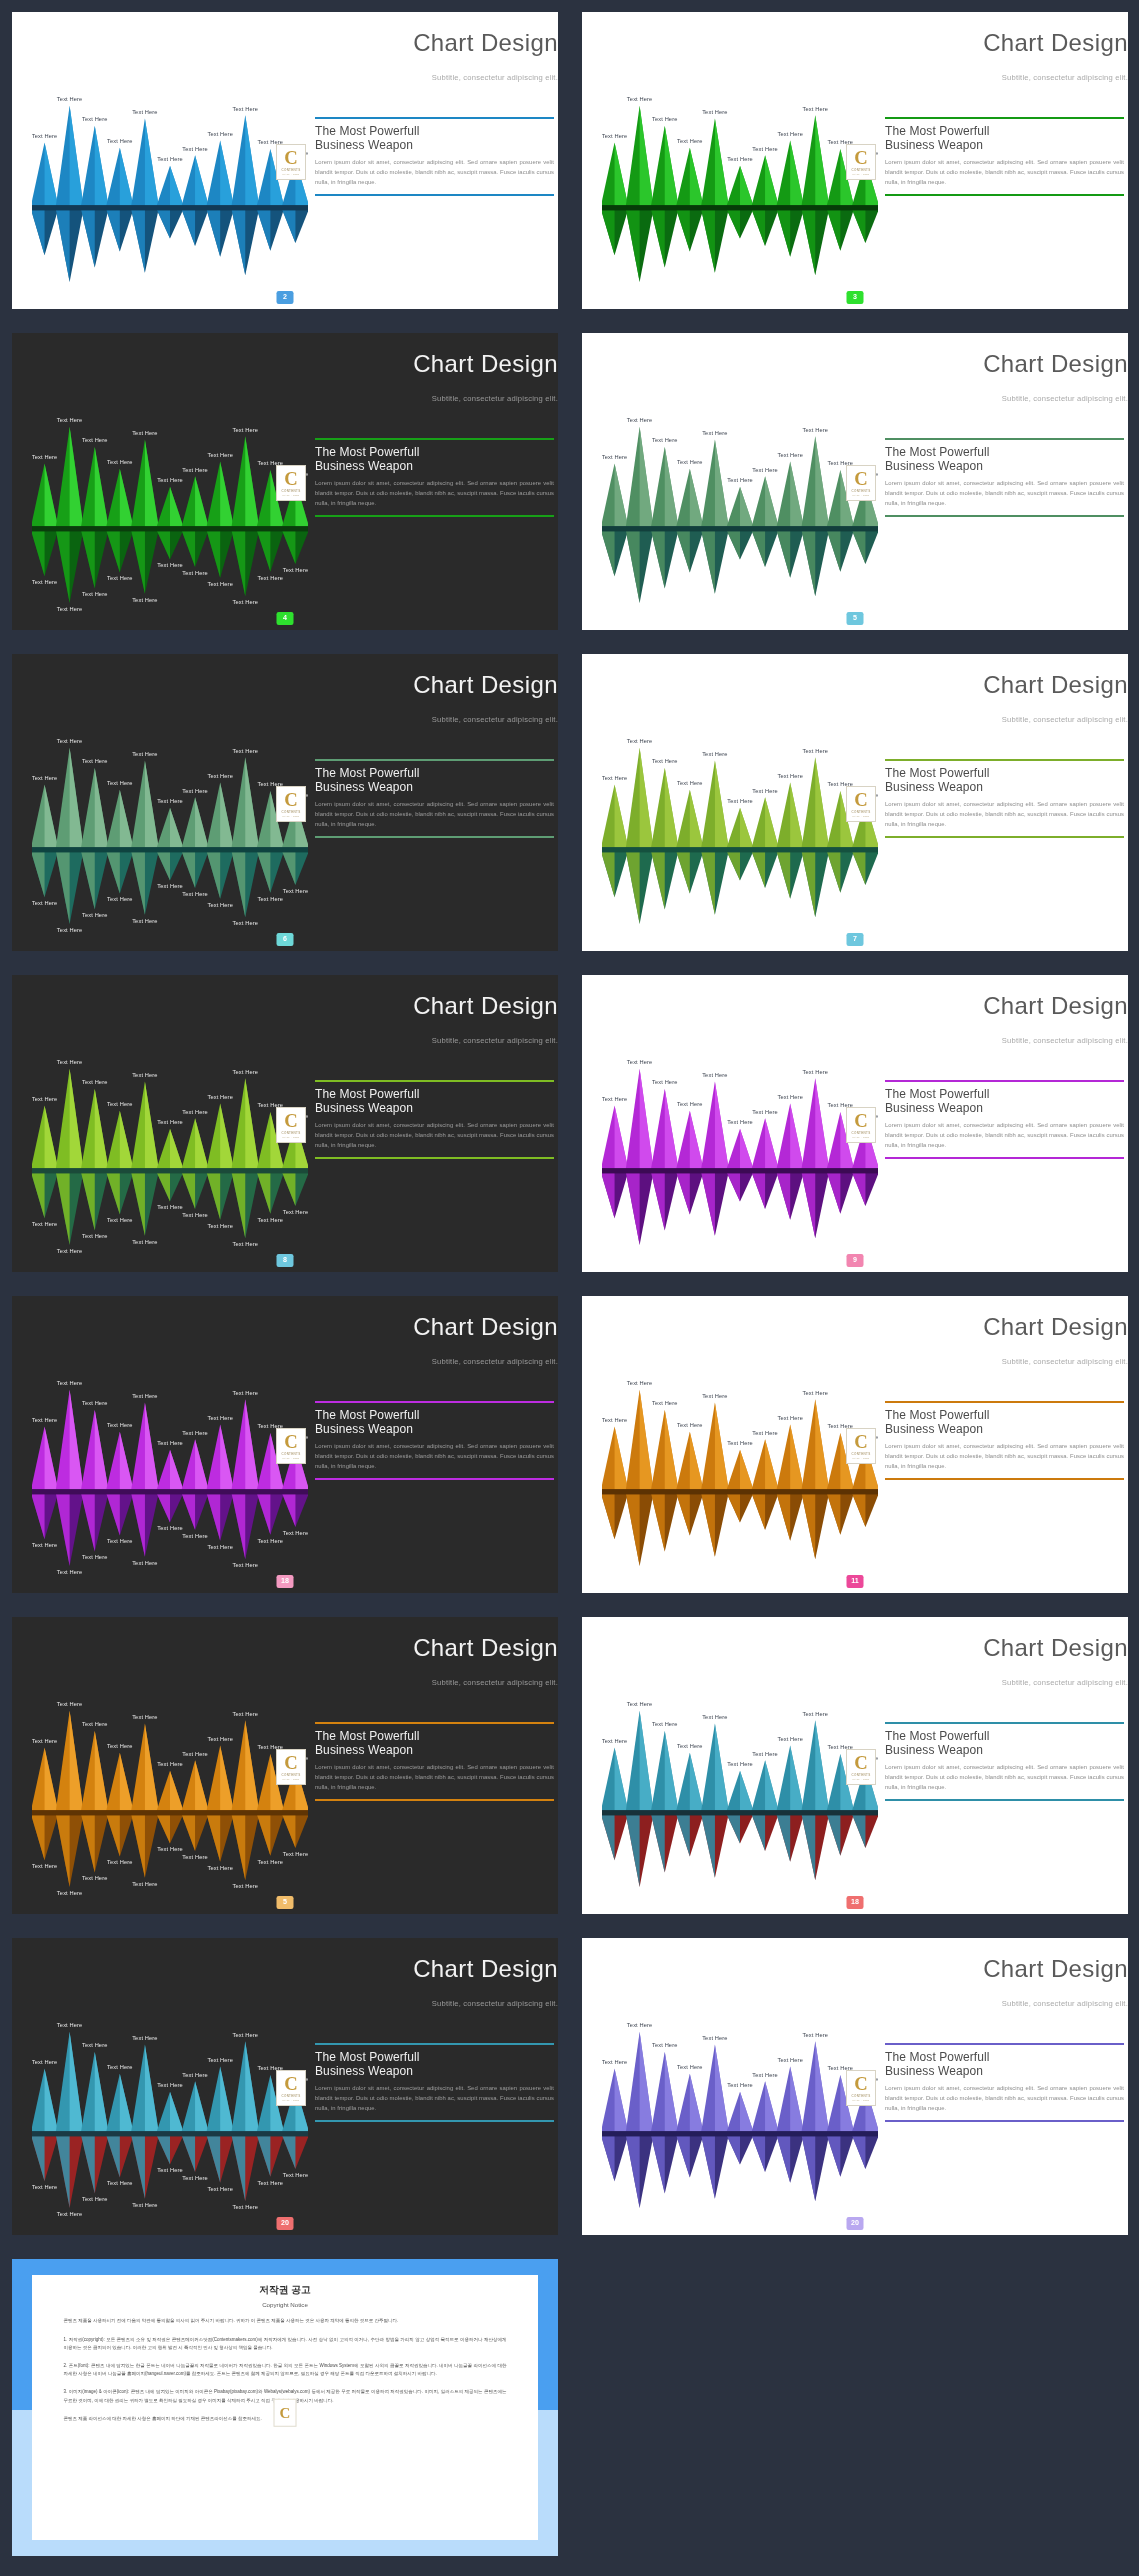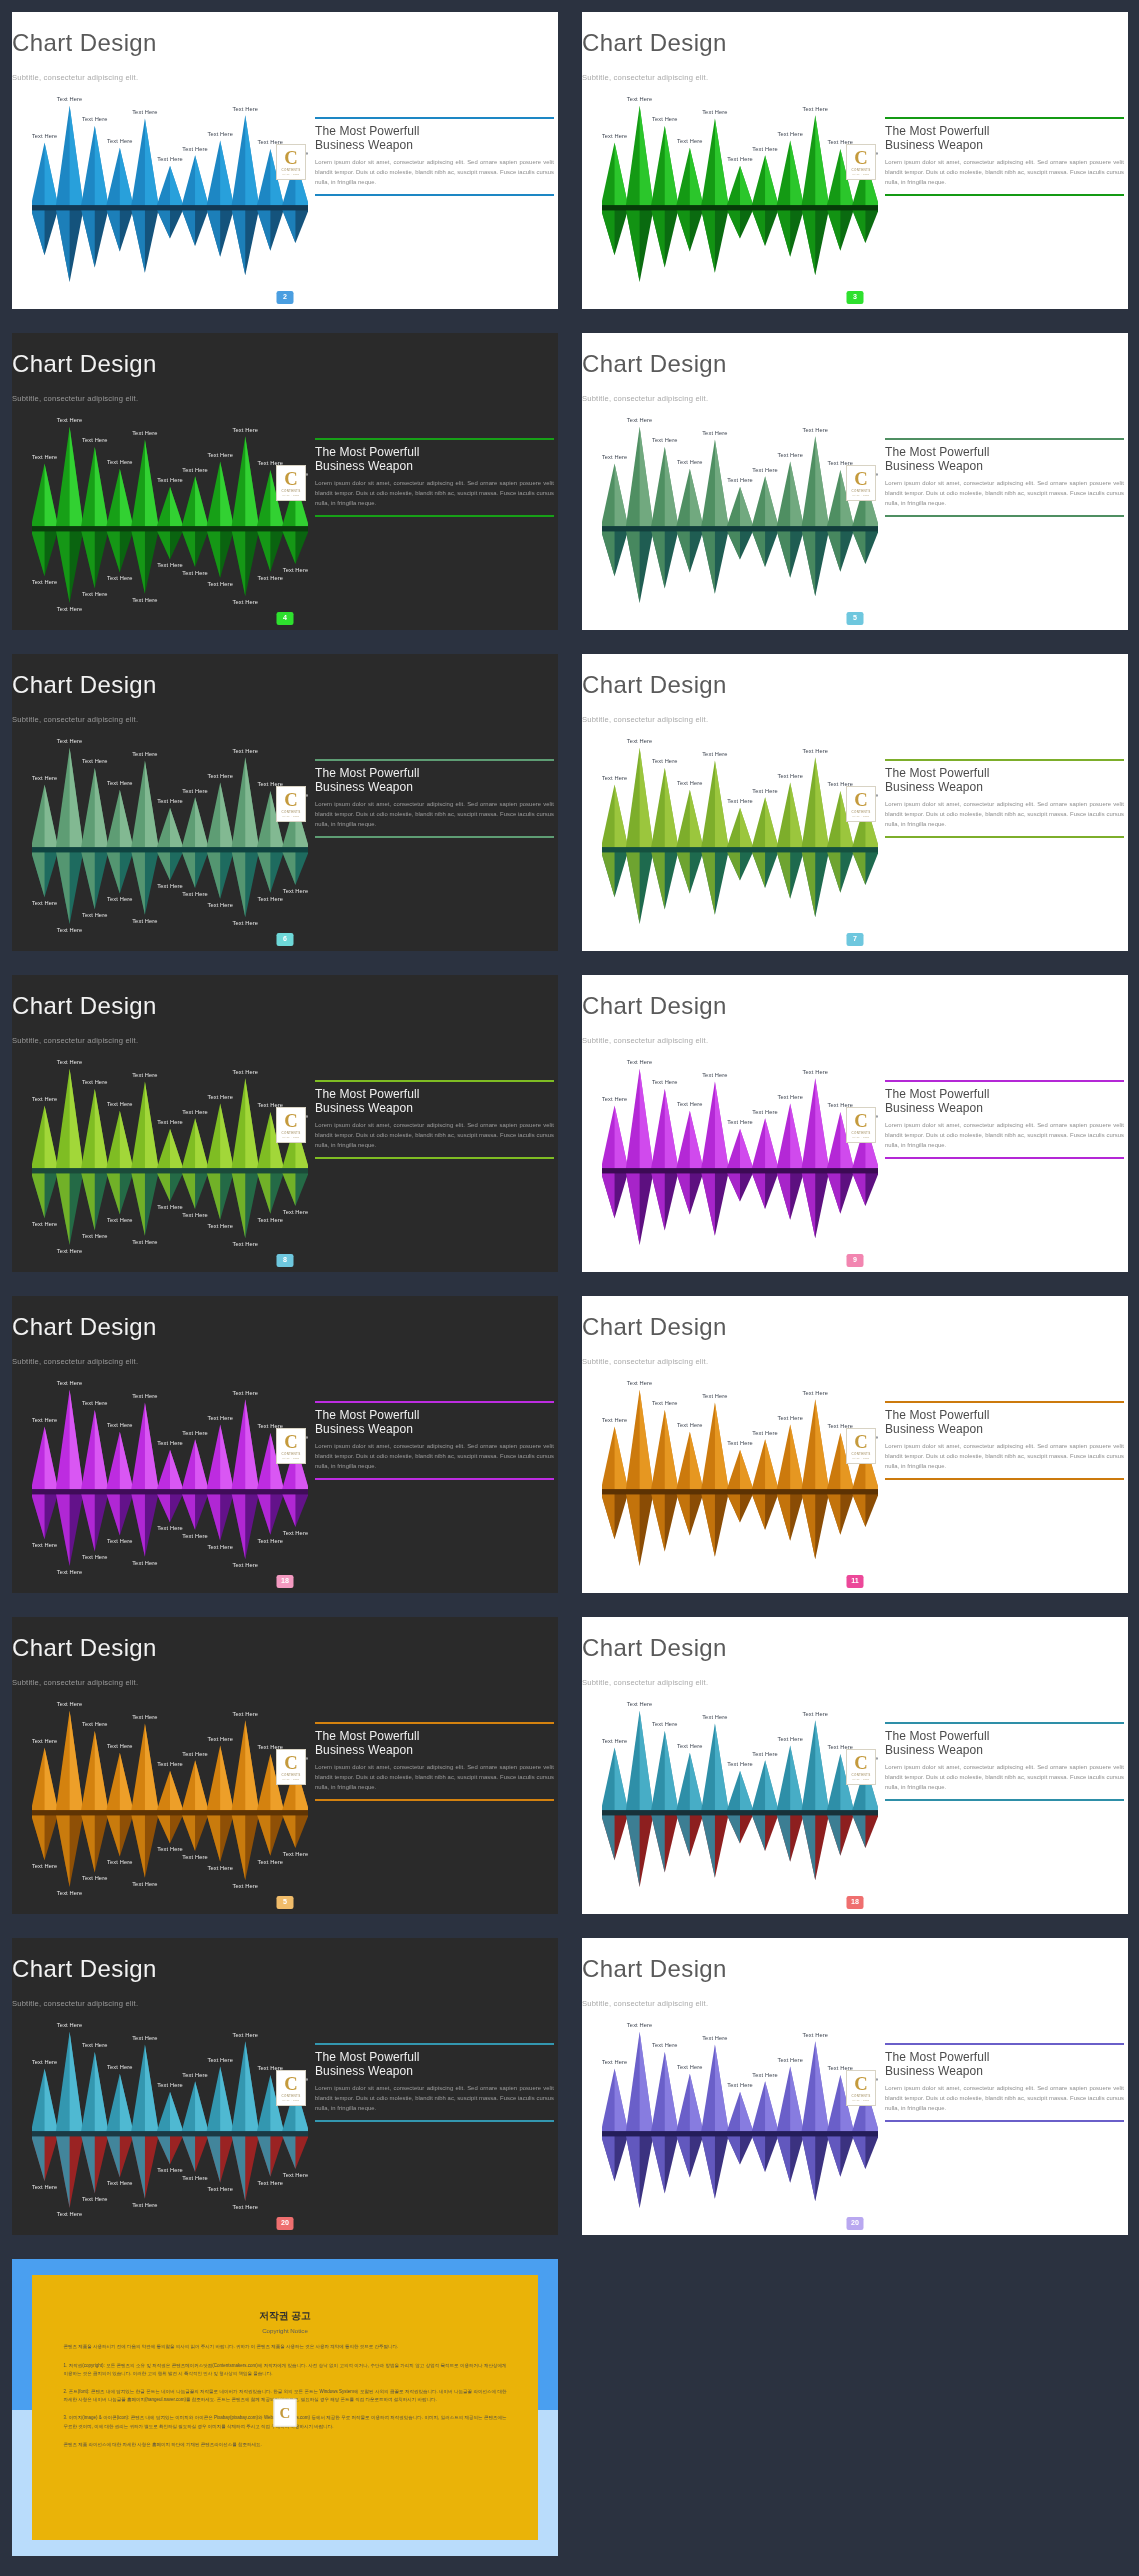--- a/index.html
+++ b/index.html
@@ -29,21 +29,21 @@
 
   .canvas {
     position: absolute;
     inset: 0;
   }
 
   
   .hdr {
     position: absolute;
     top: 18px; left: 0; right: 0;
-    text-align: left;
+    text-align: right;
   }
   .hdr .title {
     font-size: 24px;
     font-weight: 400;
     letter-spacing: 0.4px;
     line-height: 1.05;
   }
   .hdr .subtitle {
     font-size: 7.6px;
     letter-spacing: 0.2px;
@@ -153,22 +153,22 @@
     height: 321px;
     border: 12.5px solid #2b3240;
     background: #4aa3f0;
     overflow: hidden;
   }
   .copy-band-top { position: absolute; left:0; right:0; top:0; height: 151px; background:#4a9ff0; }
   .copy-band-bot { position: absolute; left:0; right:0; top:151px; bottom:0; background:#b9dcfb; }
   .copy-sheet {
     position: absolute;
     left: 19.6px; right: 19.6px; top: 16px; bottom: 16px;
-    background: #eab308;
-    padding: 35px 32px;
+    background: #ffffff;
+    padding: 9px 32px;
   }
   .copy-title { text-align:center; font-size: 9.8px; font-weight: 700; color:#2f2f2f; }
   .copy-sub   { text-align:center; font-size: 6.2px; color:#5a5a5a; margin-top: 3.6px; }
   .copy-p {
     margin-top: 9.8px;
     font-size: 4.5px;
     line-height: 1.85;
     color: #4a4a4a;
     text-align: justify;
   }

